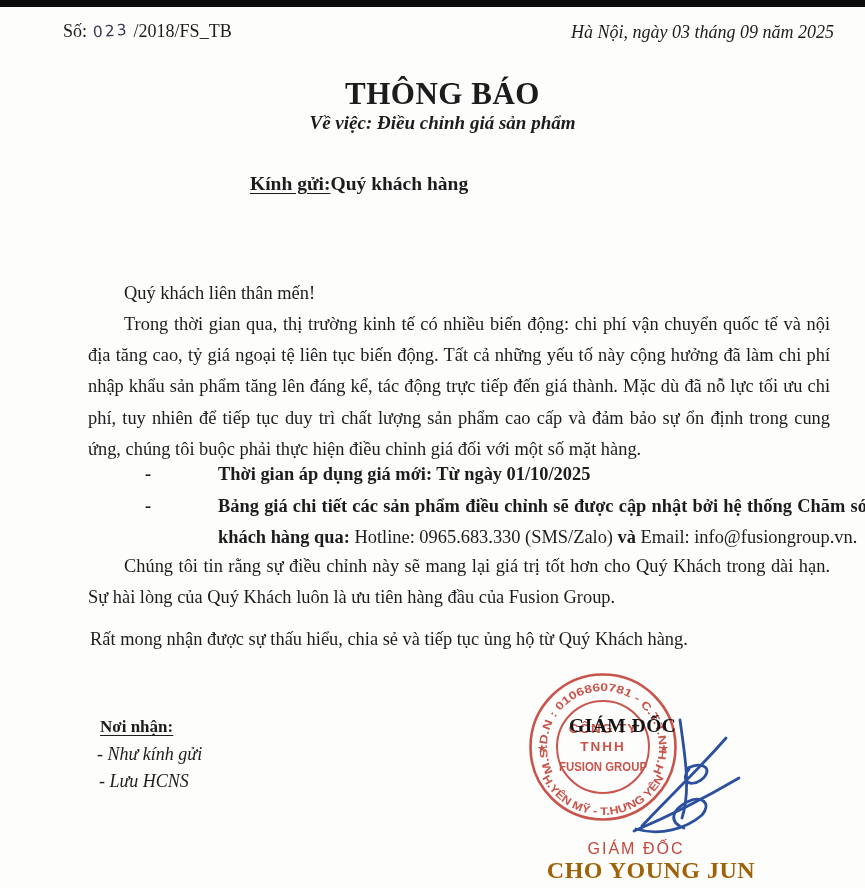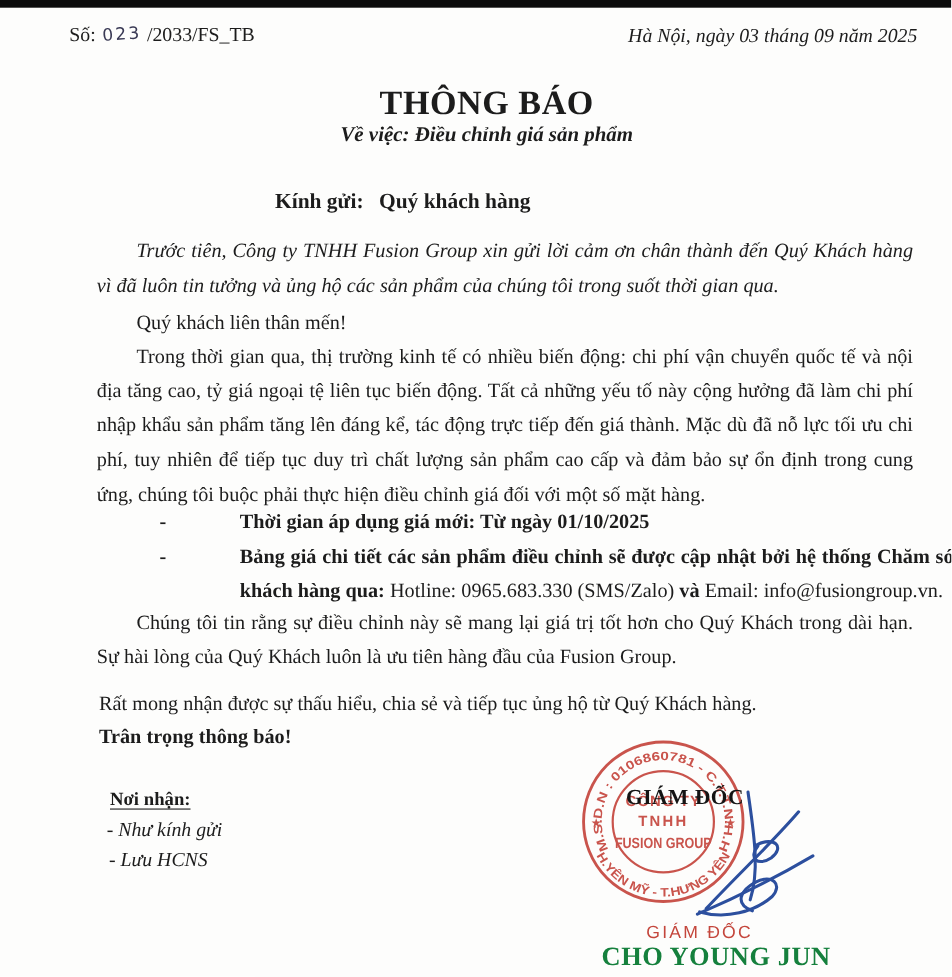--- a/index.html
+++ b/index.html
@@ -13,63 +13,62 @@
   .hand {
     display:inline-block; margin:0 5px 0 6px; transform:rotate(-4deg) translateY(-1px);
     font-family:"DejaVu Sans", sans-serif; font-size:15.5px; letter-spacing:2px; color:#3a3a55;
   }
   .dateline { position:absolute; right:31px; top:22px; font-size:18px; font-style:italic; white-space:nowrap; }
   .title { position:absolute; left:10px; top:76px; width:865px; text-align:center;
            font-size:31px; font-weight:bold; letter-spacing:0.5px; }
   .subtitle { position:absolute; left:10px; top:112px; width:865px; text-align:center;
               font-size:19px; font-weight:bold; font-style:italic; }
   .salutation { position:absolute; left:250px; top:173px; font-size:19.5px; font-weight:bold; white-space:nowrap; }
-  .salutation .u { text-underline-offset:3px; }
-  .salutation .val { margin-left:14px; }
+  .salutation .u { text-decoration:underline; text-underline-offset:3px; }
+  .salutation .val { }
   .para { position:absolute; left:88px; width:742px; margin:0;
           font-size:18.4px; line-height:31.2px; text-align:justify; }
   .indent { text-indent:36px; }
   .it { font-style:italic; }
   .b { font-weight:bold; }
   .bullet { position:absolute; left:145px; display:flex; font-size:18.4px; line-height:31.2px; }
   .dash { width:28px; font-weight:bold; flex:0 0 28px; }
   .bcontent { width:657px; text-align:justify;margin-left:45px; }
   .noinhan { position:absolute; left:100px; top:717px; font-size:17px; font-weight:bold;
              text-decoration:underline; text-underline-offset:3px; }
   .recip { position:absolute; font-size:18px; font-style:italic; }
   .typed-title { position:absolute; left:569px; top:715px; font-size:19.5px; font-weight:bold;
                  letter-spacing:0.5px; color:#141414; z-index:3; white-space:nowrap; }
   .stamp { position:absolute; left:527px; top:671px; z-index:2; opacity:0.9; }
   .sig { position:absolute; left:608px; top:698px; z-index:4; }
   .red-title { position:absolute; left:557px; top:840px; width:158px; text-align:center; z-index:1;
                font-family:"Liberation Sans", sans-serif; font-size:16px; letter-spacing:2px; color:#c4463c; }
   .signer { position:absolute; left:542px; top:857px; width:218px; text-align:center;
-            font-size:24px; font-weight:bold; letter-spacing:0.5px; color:#15803d; }
+            font-size:24px; font-weight:bold; letter-spacing:0.5px; color:#a16207; }
 </style>
 </head>
 <body>
 
 <div class="page">
 
   <div class="topbar"></div>
 
   <div class="ref">
-    <span>Số:</span><span class="hand">023</span><span>/2033/FS_TB</span>
+    <span>Số:</span><span class="hand">023</span><span>/2018/FS_TB</span>
   </div>
 
   <div class="dateline">Hà Nội, ngày 03 tháng 09 năm 2025</div>
 
   <div class="title">THÔNG BÁO</div>
   <div class="subtitle">Về việc: Điều chỉnh giá sản phẩm</div>
 
   <div class="salutation">
     <span class="u">Kính gửi:</span><span class="val">Quý khách hàng</span>
   </div>
 
-  <p class="para it indent" style="top:213px">Trước tiên, Công ty TNHH Fusion Group xin gửi lời cảm ơn chân thành đến Quý Khách hàng vì đã luôn tin tưởng và ủng hộ các sản phẩm của chúng tôi trong suốt thời gian qua.</p>
 
   <p class="para" style="top:278px; text-indent:36px">Quý khách liên thân mến!</p>
 
   <p class="para indent" style="top:309px">Trong thời gian qua, thị trường kinh tế có nhiều biến động: chi phí vận chuyển quốc tế và nội địa tăng cao, tỷ giá ngoại tệ liên tục biến động. Tất cả những yếu tố này cộng hưởng đã làm chi phí nhập khẩu sản phẩm tăng lên đáng kể, tác động trực tiếp đến giá thành. Mặc dù đã nỗ lực tối ưu chi phí, tuy nhiên để tiếp tục duy trì chất lượng sản phẩm cao cấp và đảm bảo sự ổn định trong cung ứng, chúng tôi buộc phải thực hiện điều chỉnh giá đối với một số mặt hàng.</p>
 
   <div class="bullet" style="top:459px">
     <span class="dash">-</span>
     <div class="bcontent b">Thời gian áp dụng giá mới: Từ ngày 01/10/2025</div>
   </div>
 
@@ -80,21 +79,20 @@
       <span>Hotline: 0965.683.330 (SMS/Zalo)</span>
       <span class="b">và</span>
       <span>Email: info@fusiongroup.vn.</span>
     </div>
   </div>
 
   <p class="para indent" style="top:551px">Chúng tôi tin rằng sự điều chỉnh này sẽ mang lại giá trị tốt hơn cho Quý Khách trong dài hạn. Sự hài lòng của Quý Khách luôn là ưu tiên hàng đầu của Fusion Group.</p>
 
   <p class="para" style="top:624px; left:90px">Rất mong nhận được sự thấu hiểu, chia sẻ và tiếp tục ủng hộ từ Quý Khách hàng.</p>
 
-  <p class="para b" style="top:654px; left:90px">Trân trọng thông báo!</p>
 
   <div class="noinhan">Nơi nhận:</div>
   <div class="recip" style="left:97px; top:744px">- Như kính gửi</div>
   <div class="recip" style="left:99px; top:771px">- Lưu HCNS</div>
 
   <div class="typed-title">GIÁM ĐỐC</div>
 
   <svg class="stamp" width="152" height="152" viewBox="0 0 152 152" xmlns="http://www.w3.org/2000/svg" xmlns:xlink="http://www.w3.org/1999/xlink">
     <circle cx="76" cy="76" r="72.5" fill="none" stroke="#c4423a" stroke-width="2.6"></circle>
     <circle cx="76" cy="76" r="46" fill="none" stroke="#c4423a" stroke-width="2"></circle>

